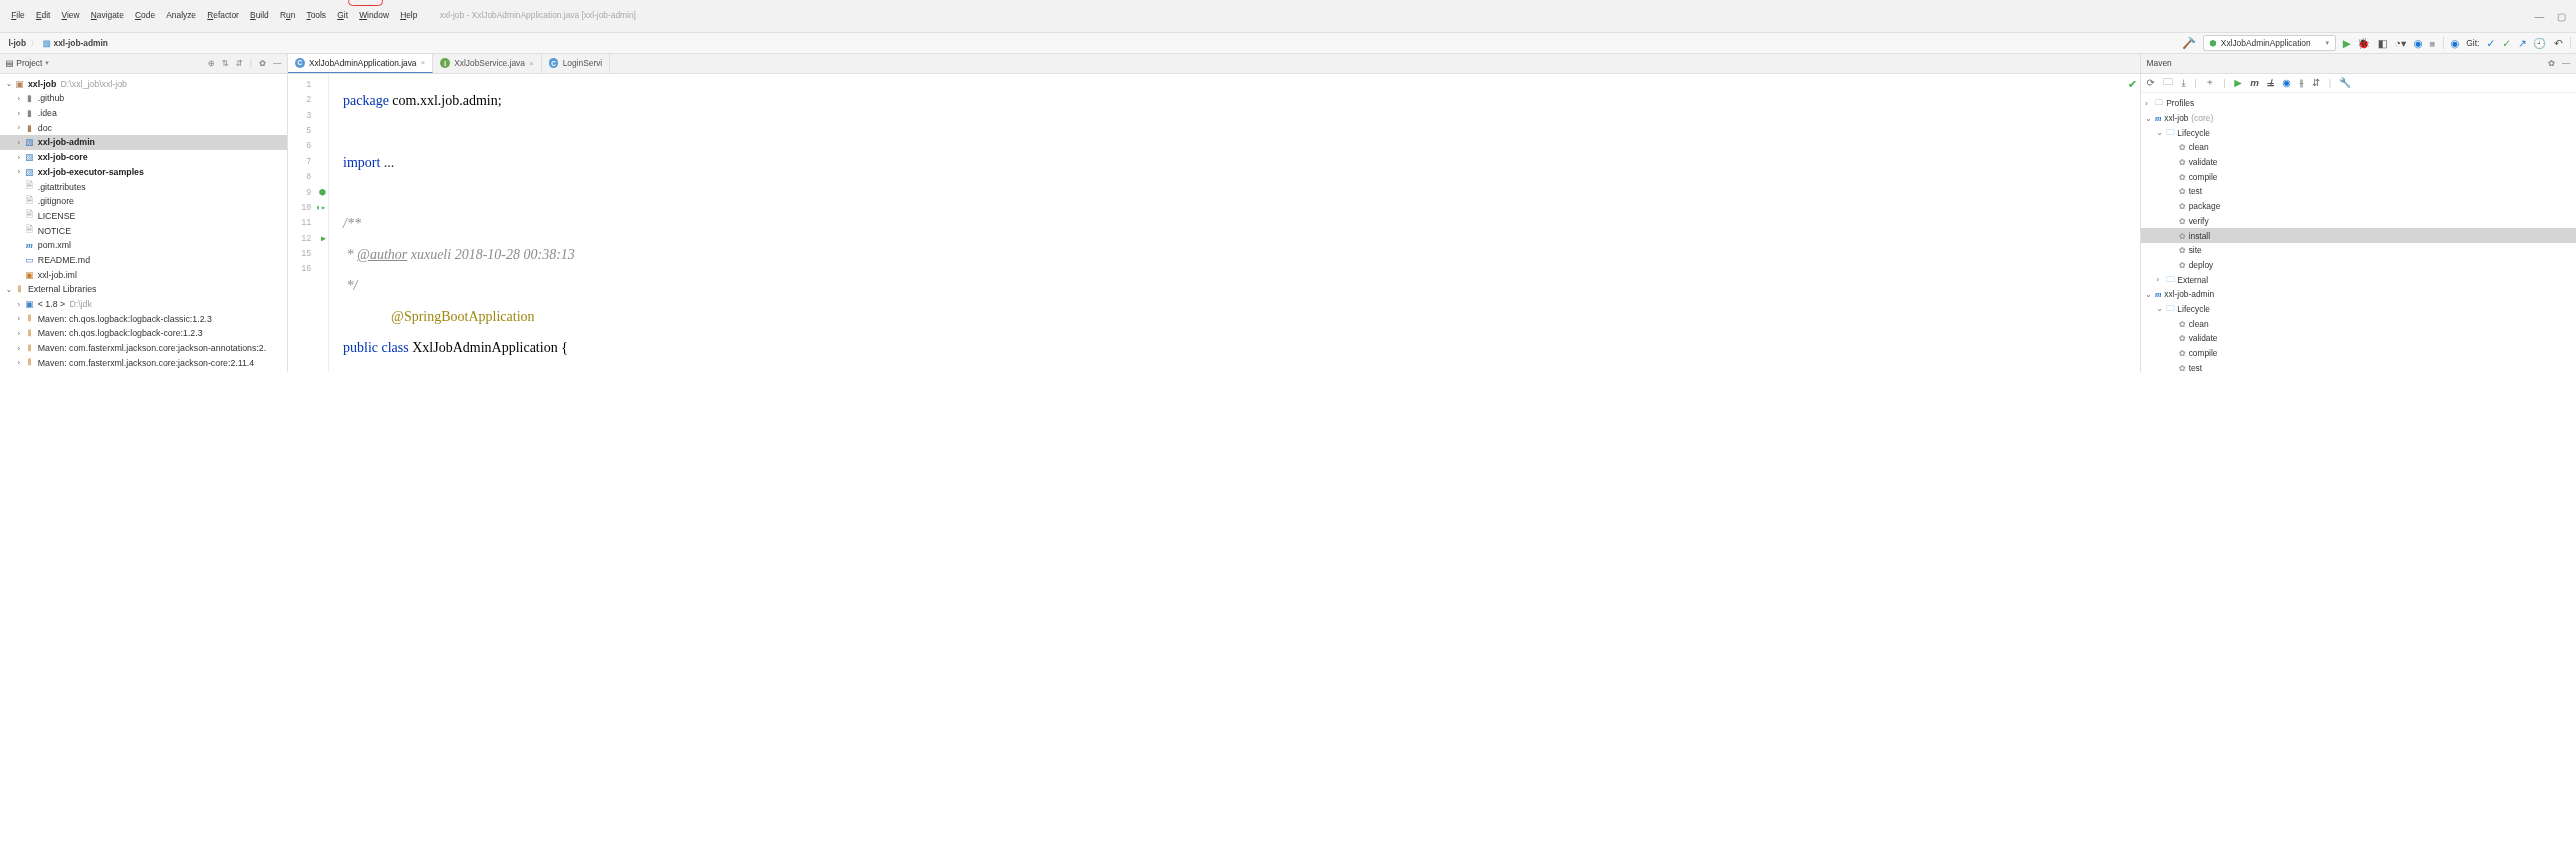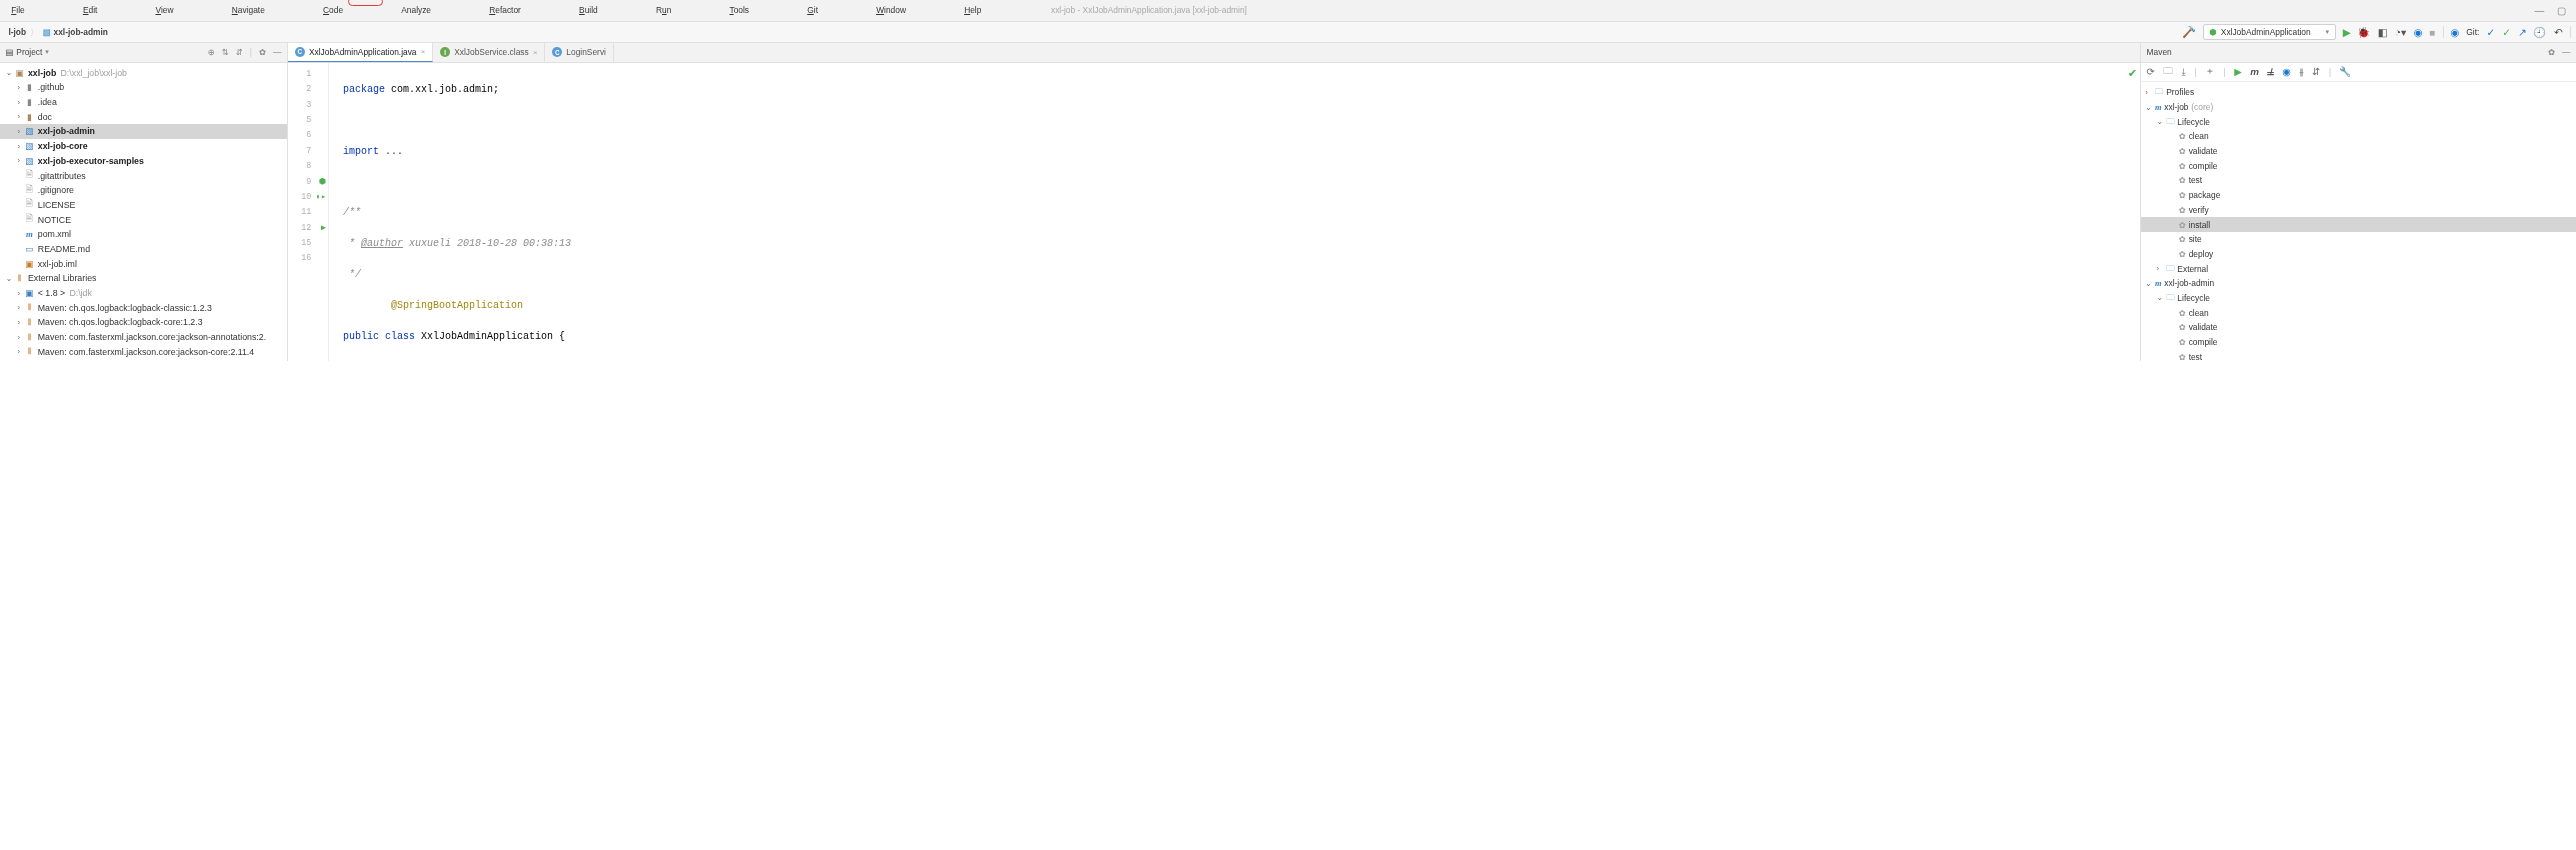--- a/index.html
+++ b/index.html
@@ -5,28 +5,27 @@
   * { box-sizing: border-box; margin: 0; padding: 0; }
   body {
     font-family: "Segoe UI", Arial, sans-serif;
     font-size: 8.4px;
     color: #333;
     background: #fff;
     overflow: hidden;
   }
   
   .menubar {
-    height: 22px;
+    height: 33px;
     background: #f2f2f2;
     border-bottom: 0.7px solid #e0e0e0;
     display: flex;
     align-items: center;
     padding: 0 5.6px;
     position: relative;
-    gap: 47px;
   }
   .menubar .menu-item {
     padding: 0 5.6px;
     line-height: 19.6px;
     color: #333;
     cursor: pointer;
   }
   .menubar .menu-item .ul { text-decoration: underline; }
   .menubar .title {
     margin-left: 17px;
@@ -184,22 +183,22 @@
     color: #b0b0b0;
     text-align: right;
     padding: 4.2px 2.8px 0 0;
     position: relative;
   }
   .gutter .ln { height: 15.4px; line-height: 15.4px; padding-right: 14px; }
   .gicons { position: absolute; left: 28px; top: 4.2px; }
   .gicons .gi { height: 15.4px; line-height: 15.4px; font-size: 8.4px; }
   .code {
     flex: 1;
-    font-family: Liberation Mono, monospace;
-    font-size: 10px;
+    font-family: Liberation Serif, serif;
+    font-size: 14px;
     padding: 4.2px 0 0 14px;
     line-height: 15.4px;
     white-space: pre;
     overflow: hidden;
   }
   .kw   { color: #0033b3; }
   .pkg  { color: #000; }
   .ann  { color: #9e880d; padding-left: 48px; }
   .cmt  { color: #8c8c8c; font-style: italic; }
   .tag  { color: #8c8c8c; font-style: italic; text-decoration: underline; }
@@ -432,21 +431,21 @@
 
   <div class="editor">
     <div class="tabs">
       <div class="tab active">
         <span class="kind c">C</span>
         <span>XxlJobAdminApplication.java</span>
         <span class="cls">×</span>
       </div>
       <div class="tab">
         <span class="kind i">I</span>
-        <span>XxlJobService.class</span>
+        <span>XxlJobService.java</span>
         <span class="cls">×</span>
       </div>
       <div class="tab">
         <span class="kind c">C</span>
         <span>LoginServi</span>
       </div>
     </div>
     <div class="code-wrap">
       <div class="gutter">
         <div class="ln">1</div>

